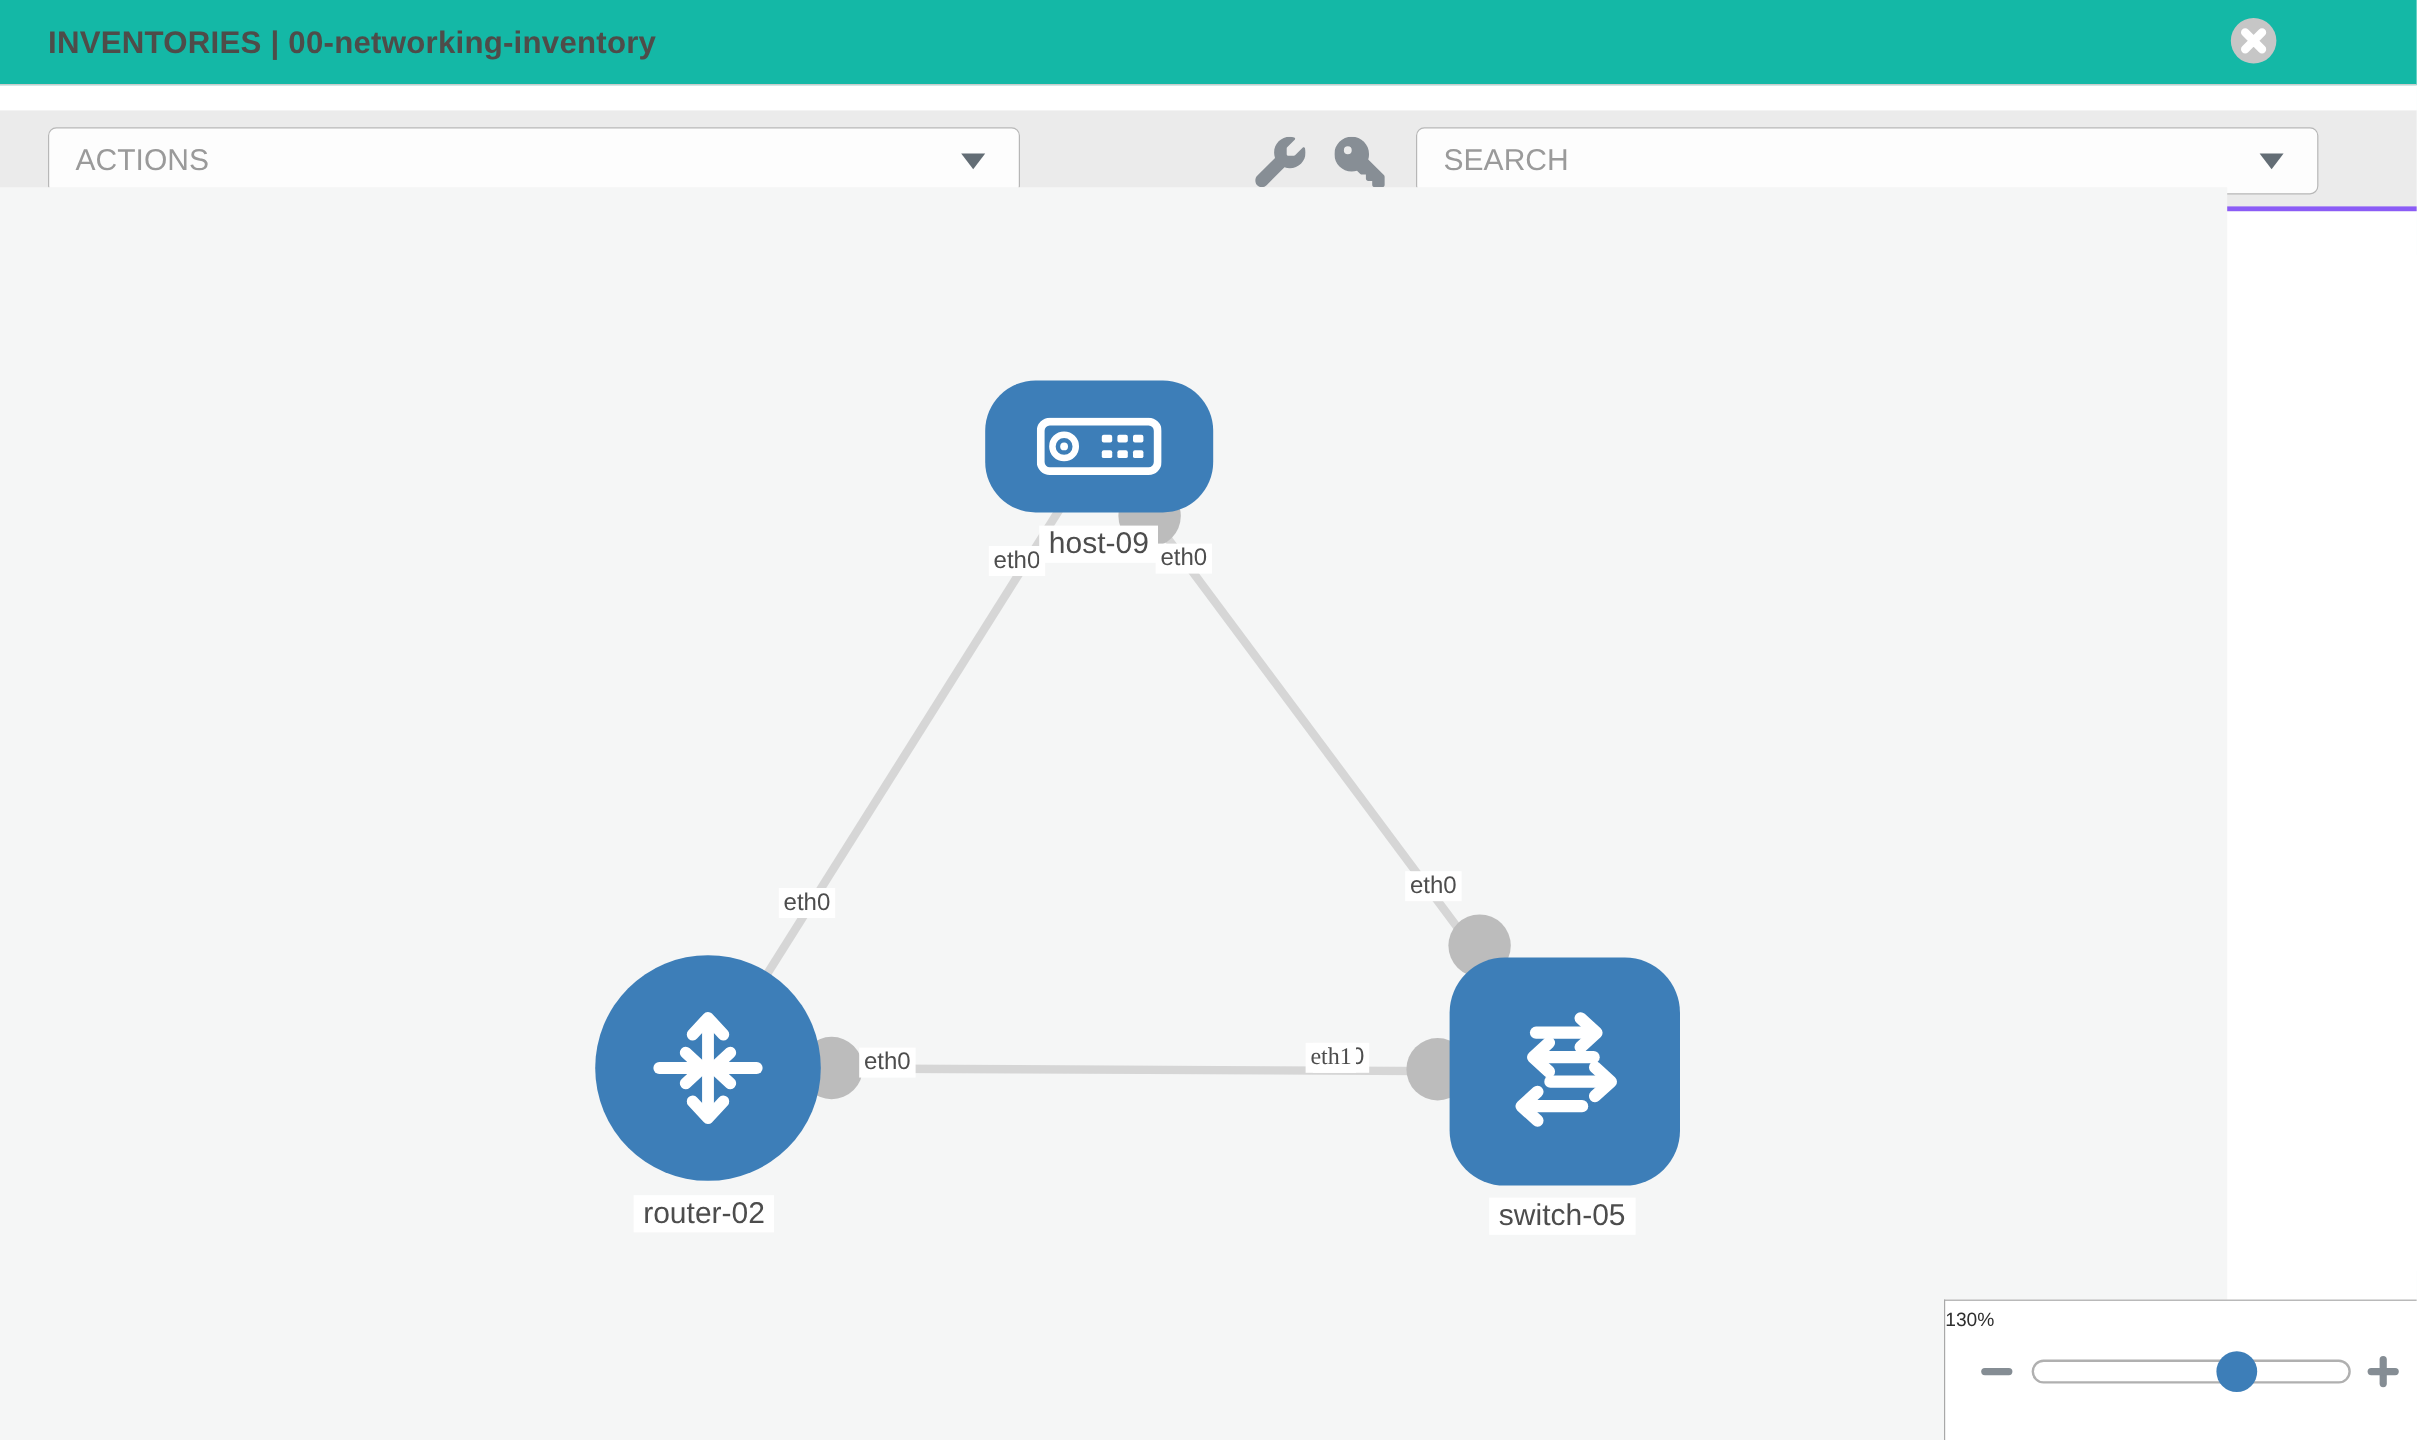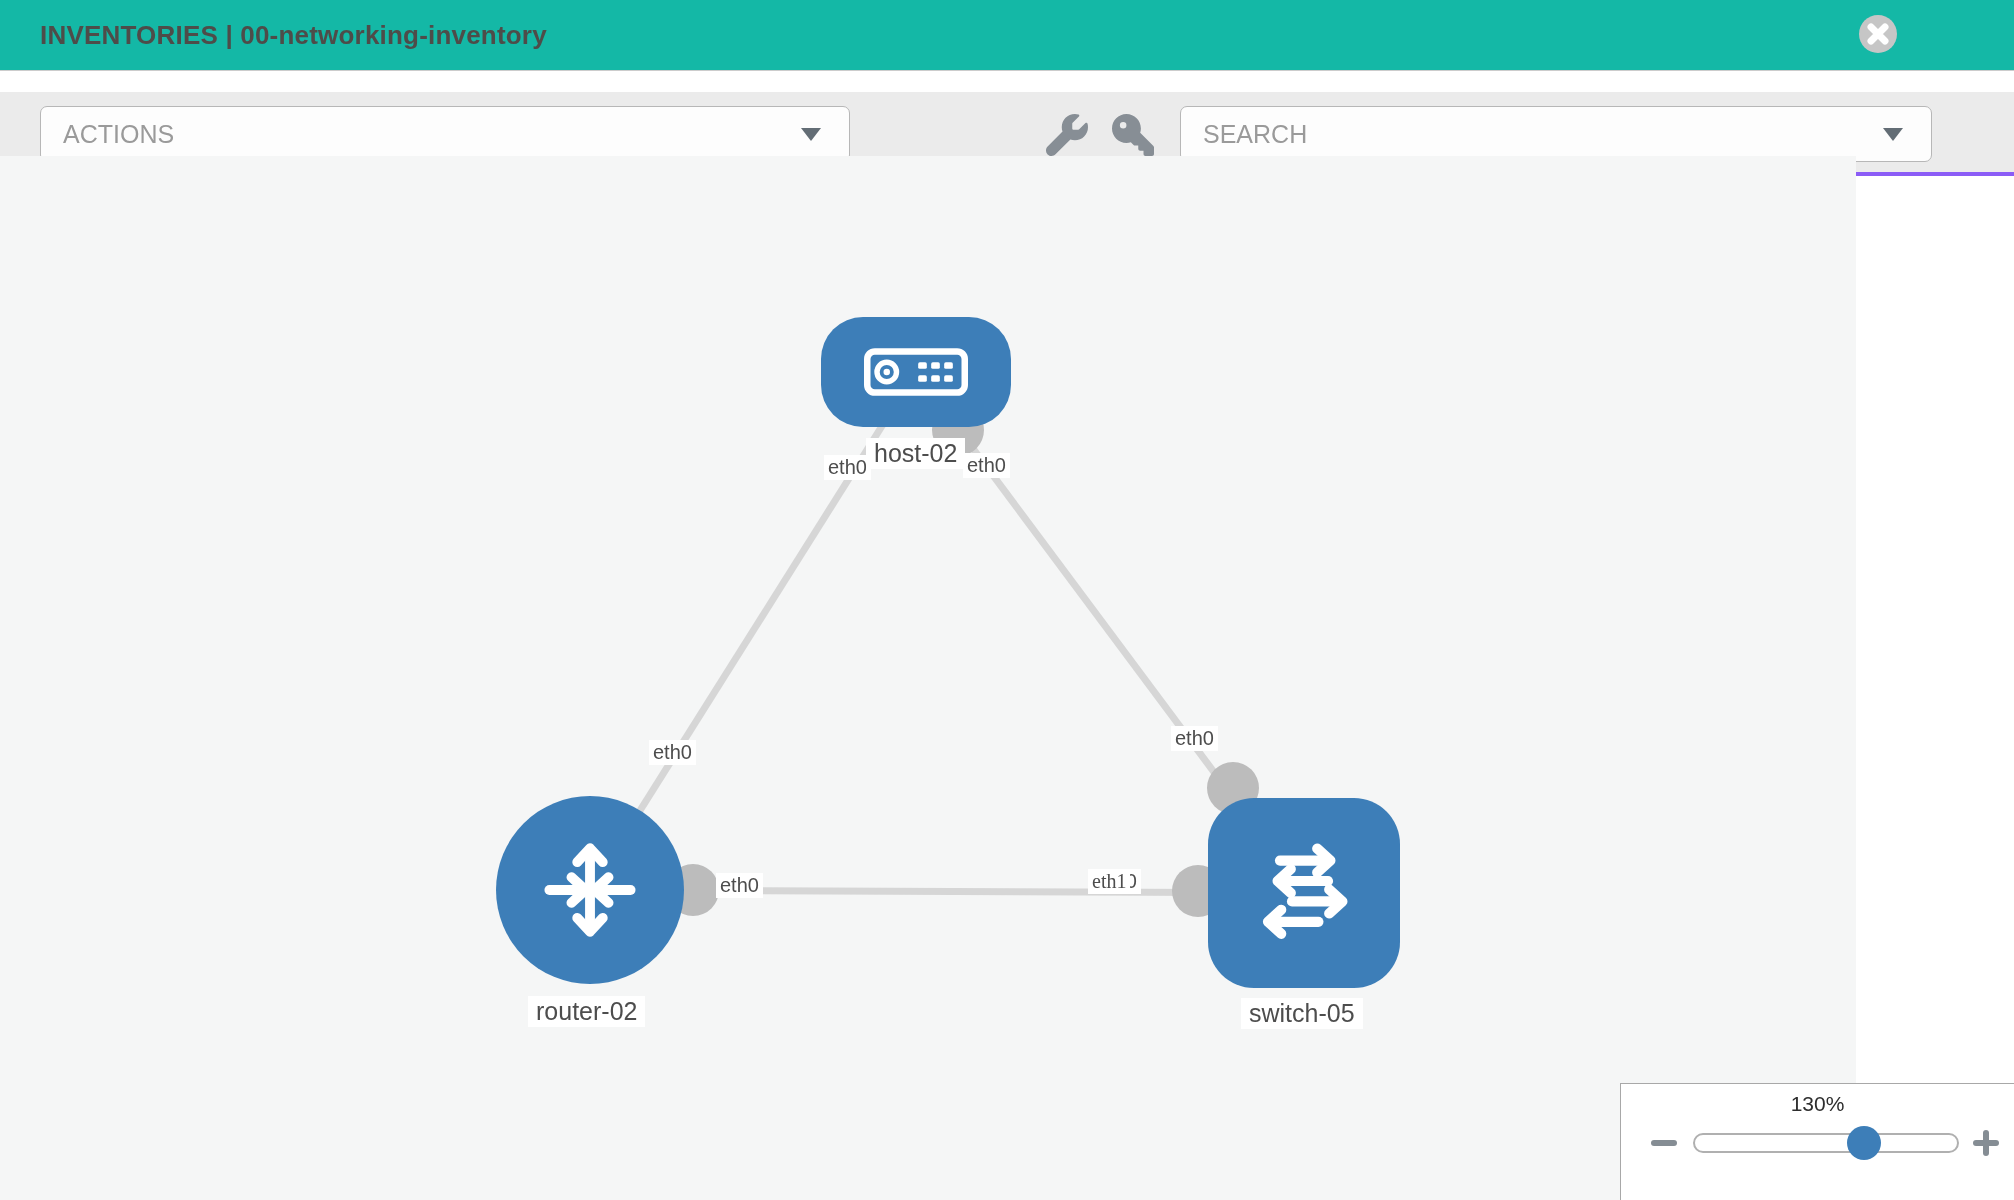--- a/index.html
+++ b/index.html
@@ -39,21 +39,21 @@
   .if-host-left    { left:824px;  top:299px; }
   .if-host-right   { left:963px;  top:297px; }
   .if-router-top   { left:649px;  top:584px; }
   .if-router-right { left:716px;  top:717px; }
   .if-switch-top   { left:1171px; top:570px; }
   .if-switch-back  { left:1094px; top:713px; }
   .if-switch-front { left:1088px; top:713px;font-family:Liberation Serif, serif; }
 
   
   .zoom-panel { position:absolute; left:1620px; top:1083px; width:394px; height:117px; background:#ffffff; border-top:1px solid #a8a8a8; border-left:1px solid #a8a8a8; }
-  .zoom-value { position:absolute; left:0; top:8px; width:100%; text-align:center; font-size:21px; color:#2e2e2e; }
+  .zoom-value { position:absolute; left:0; top:8px; width:100%; font-size:16px; color:#2e2e2e; }
   .zoom-minus { position:absolute; left:30px; top:56px; width:26px; height:6px; background:#858d94; border-radius:3px; cursor:pointer; }
   .zoom-plus  { position:absolute; left:352px; top:46px; width:26px; height:26px; cursor:pointer; }
   .zoom-plus .pv { position:absolute; left:10px; top:0; width:6px; height:26px; background:#858d94; border-radius:3px; }
   .zoom-plus .ph { position:absolute; left:0; top:10px; width:26px; height:6px; background:#858d94; border-radius:3px; }
   .zoom-track { position:absolute; left:72px; top:49px; width:266px; height:20px; background:#ffffff; border:2px solid #b0b0b0; border-radius:11px; cursor:pointer; }
   .zoom-thumb { position:absolute; left:226px; top:42px; width:34px; height:34px; border-radius:50%; background:#3d7eb8; cursor:pointer; }
 </style>
 </head>
 <body>
 
@@ -147,21 +147,21 @@
   </div>
 
   <span class="iface-label if-host-left">eth0</span>
   <span class="iface-label if-host-right">eth0</span>
   <span class="iface-label if-router-top">eth0</span>
   <span class="iface-label if-router-right">eth0</span>
   <span class="iface-label if-switch-top">eth0</span>
   <span class="iface-label if-switch-back">eth0</span>
   <span class="iface-label if-switch-front">eth1</span>
 
-  <span class="node-label lbl-host">host-02</span>
+  <span class="node-label lbl-host">host-09</span>
   <span class="node-label lbl-router">router-02</span>
   <span class="node-label lbl-switch">switch-05</span>
 </div>
 
 <div class="zoom-panel">
   <div class="zoom-value">130%</div>
   <div class="zoom-minus"></div>
   <div class="zoom-track"></div>
   <div class="zoom-thumb"></div>
   <div class="zoom-plus">

